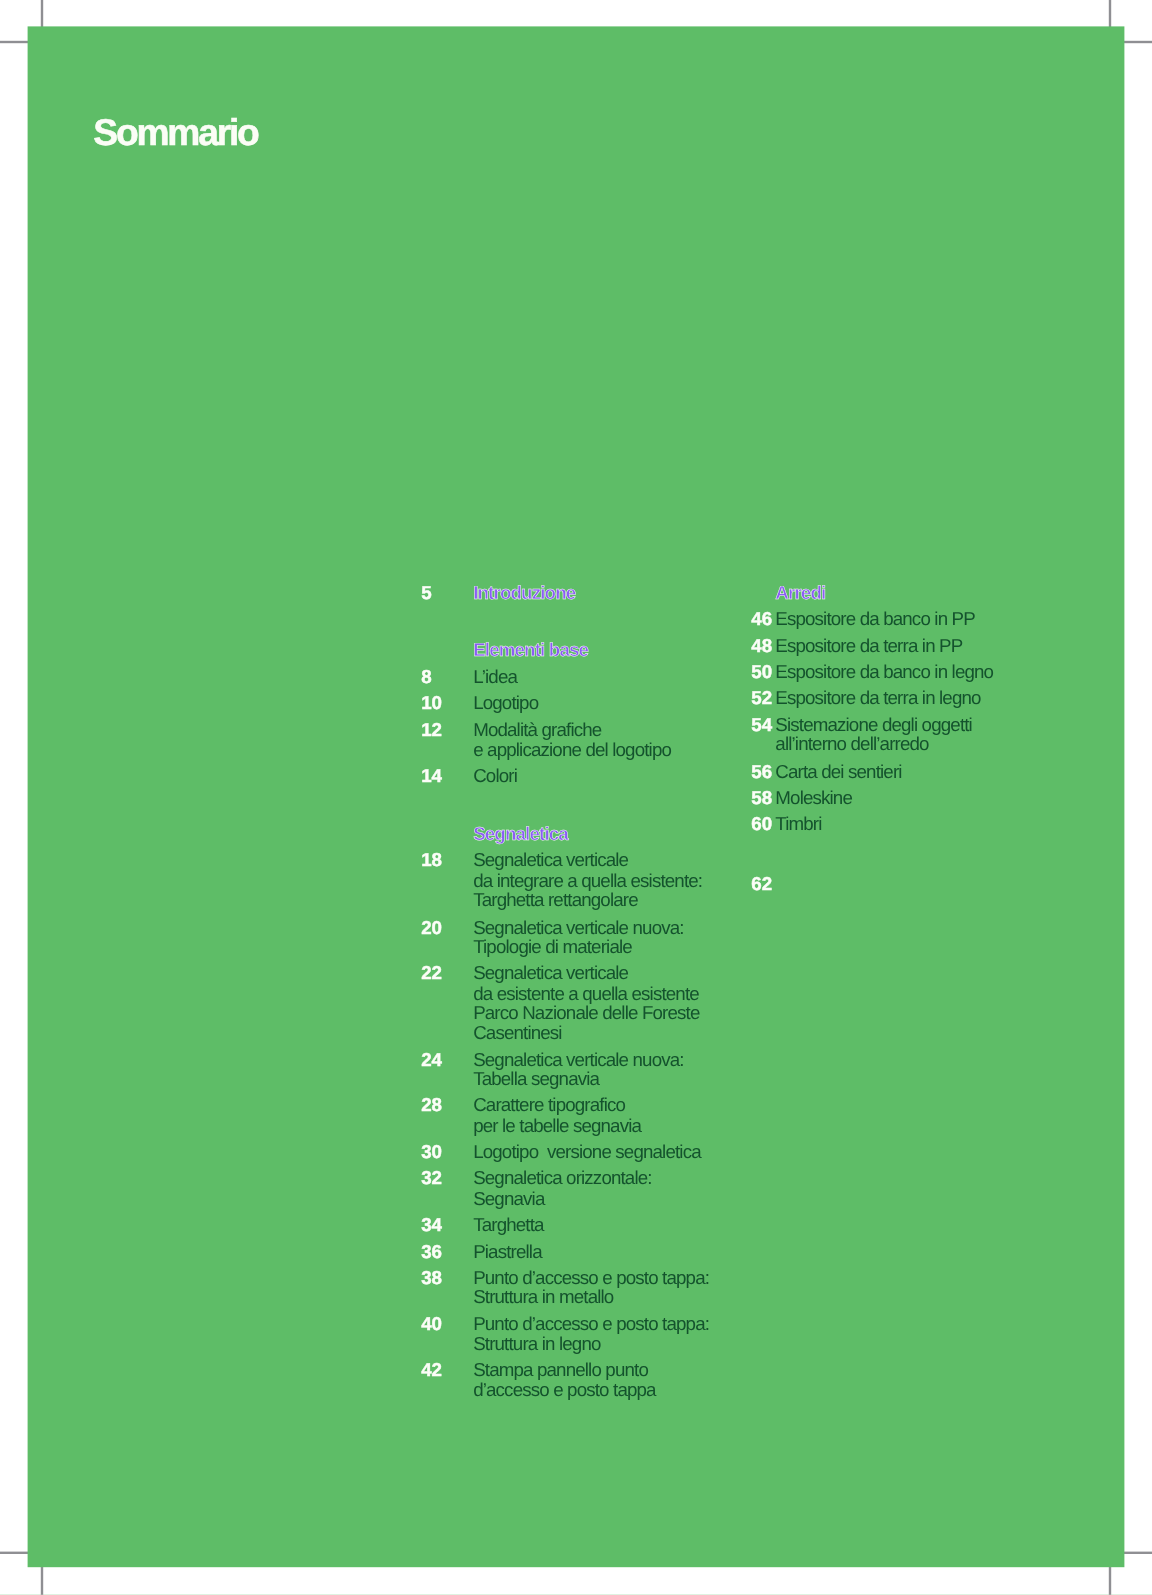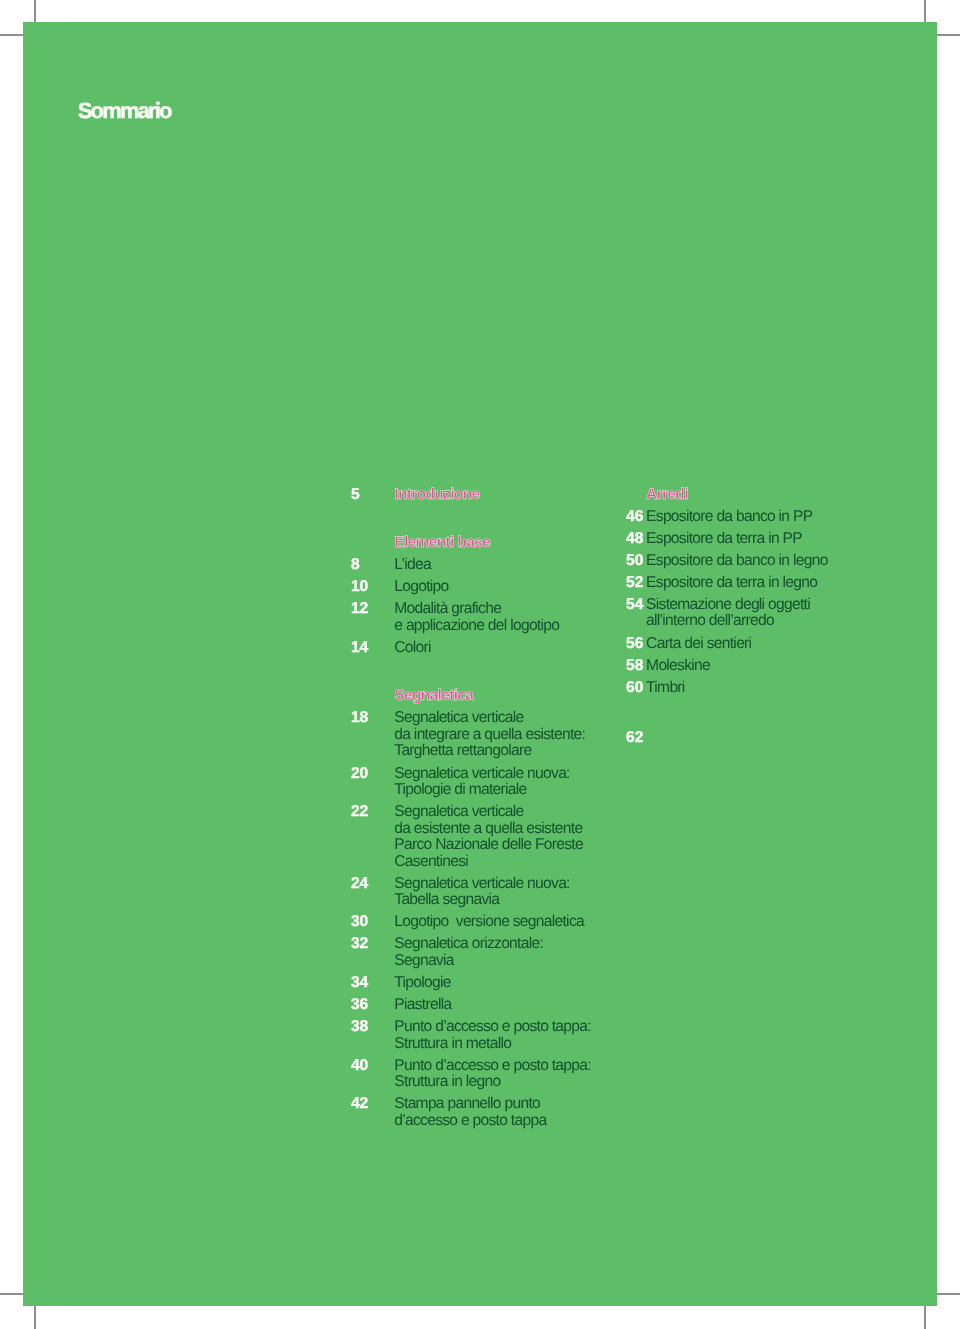--- a/index.html
+++ b/index.html
@@ -24,21 +24,21 @@
     background:#5ebd67;
   }
 
   .title, .col {
     
     will-change: opacity;
   }
   .title {
     position:absolute;
     left:77.8px; top:96.3px;
-    font-size:22px; font-weight:bold;
+    font-size:31px; font-weight:bold;
     letter-spacing:-1.85px;
     line-height:30.5px;
     color:#fbfdf6;
     -webkit-text-stroke:0.45px #fbfdf6;
     white-space:pre;
   }
 
   .col { position:absolute; }
   .col-left  { left:351.0px;  top:486.5px; width:252px; }
   .col-right { left:626.1px;  top:486.5px; width:252px; }
@@ -57,21 +57,21 @@
     -webkit-text-stroke:0.4px #fcfdf8;
     line-height:16.5px;
   }
   .txt {
     margin-left:43.3px;
     white-space:pre;
     font-size:15.6px; letter-spacing:-0.7px;
     color:#14532d;
     line-height:16.5px;
   }
-  .entry.bold .txt { font-weight:bold; color:#ec4899; letter-spacing:-0.7px; -webkit-text-stroke:0.4px #fcfdf8; }
+  .entry.bold .txt { font-weight:bold; color:#8b5cf6; letter-spacing:-0.7px; -webkit-text-stroke:0.4px #fcfdf8; }
 </style>
 </head>
 <body style="background: rgb(255, 255, 255);">
 
 <div class="page">
 
   <div class="crop-marks">
     <div class="crop" style="left: 33.8px; top: 0px; width: 1.8px; height: 23.4px; background: rgb(143, 143, 147);"></div>
     <div class="crop" style="left: 0px; top: 34.3px; width: 23.6px; height: 1.7px; background: rgb(143, 143, 147);"></div>
     <div class="crop" style="left: 924.4px; top: 0px; width: 1.8px; height: 23.4px; background: rgb(143, 143, 147);"></div>
@@ -125,30 +125,34 @@
       </div>
       <div class="entry">
         <span class="num">22</span>
         <div class="txt"><div>Segnaletica verticale</div><div>da esistente a quella esistente</div><div>Parco Nazionale delle Foreste</div><div>Casentinesi</div></div>
       </div>
       <div class="entry">
         <span class="num">24</span>
         <div class="txt"><div>Segnaletica verticale nuova:</div><div>Tabella segnavia</div></div>
       </div>
       <div class="entry">
+        <span class="num">28</span>
+        <div class="txt"><div>Carattere tipografico</div><div>per le tabelle segnavia</div></div>
+      </div>
+      <div class="entry">
         <span class="num">30</span>
         <div class="txt"><div>Logotipo  versione segnaletica</div></div>
       </div>
       <div class="entry">
         <span class="num">32</span>
         <div class="txt"><div>Segnaletica orizzontale:</div><div>Segnavia</div></div>
       </div>
       <div class="entry">
         <span class="num">34</span>
-        <div class="txt"><div>Tipologie</div></div>
+        <div class="txt"><div>Targhetta</div></div>
       </div>
       <div class="entry">
         <span class="num">36</span>
         <div class="txt"><div>Piastrella</div></div>
       </div>
       <div class="entry">
         <span class="num">38</span>
         <div class="txt"><div>Punto d’accesso e posto tappa:</div><div>Struttura in metallo</div></div>
       </div>
       <div class="entry">

